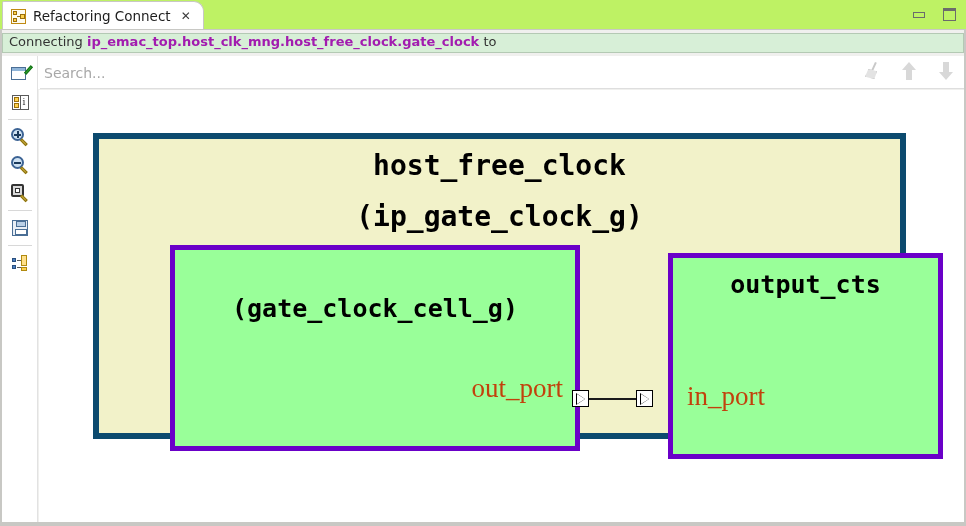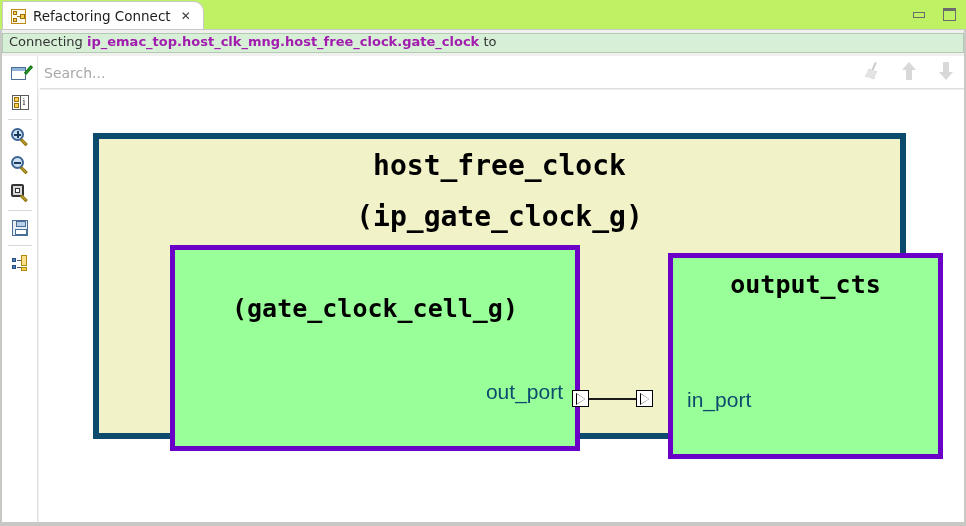--- a/index.html
+++ b/index.html
@@ -325,23 +325,23 @@
     width: 100%; text-align: center;
     font-family: "DejaVu Sans Mono", monospace;
     font-weight: bold;
     font-size: 25px;
     line-height: 35px;
     color: #000;
     white-space: pre;
   }
   .port-label {
     position: absolute;
-    font-family: Liberation Sans, sans-serif;
-    font-size: 21px;
-    color: #0c4a6e;
+    font-family: Liberation Serif, serif;
+    font-size: 27px;
+    color: #c2410c;
     white-space: nowrap;
   }
   .port-out { right: 12px; bottom: 42px; }
   .port-in  { left: 14px;  bottom: 42px; }
 
   
   .port-marker {
     position: absolute;
     width: 17px; height: 17px;
     background: #ffffff;

